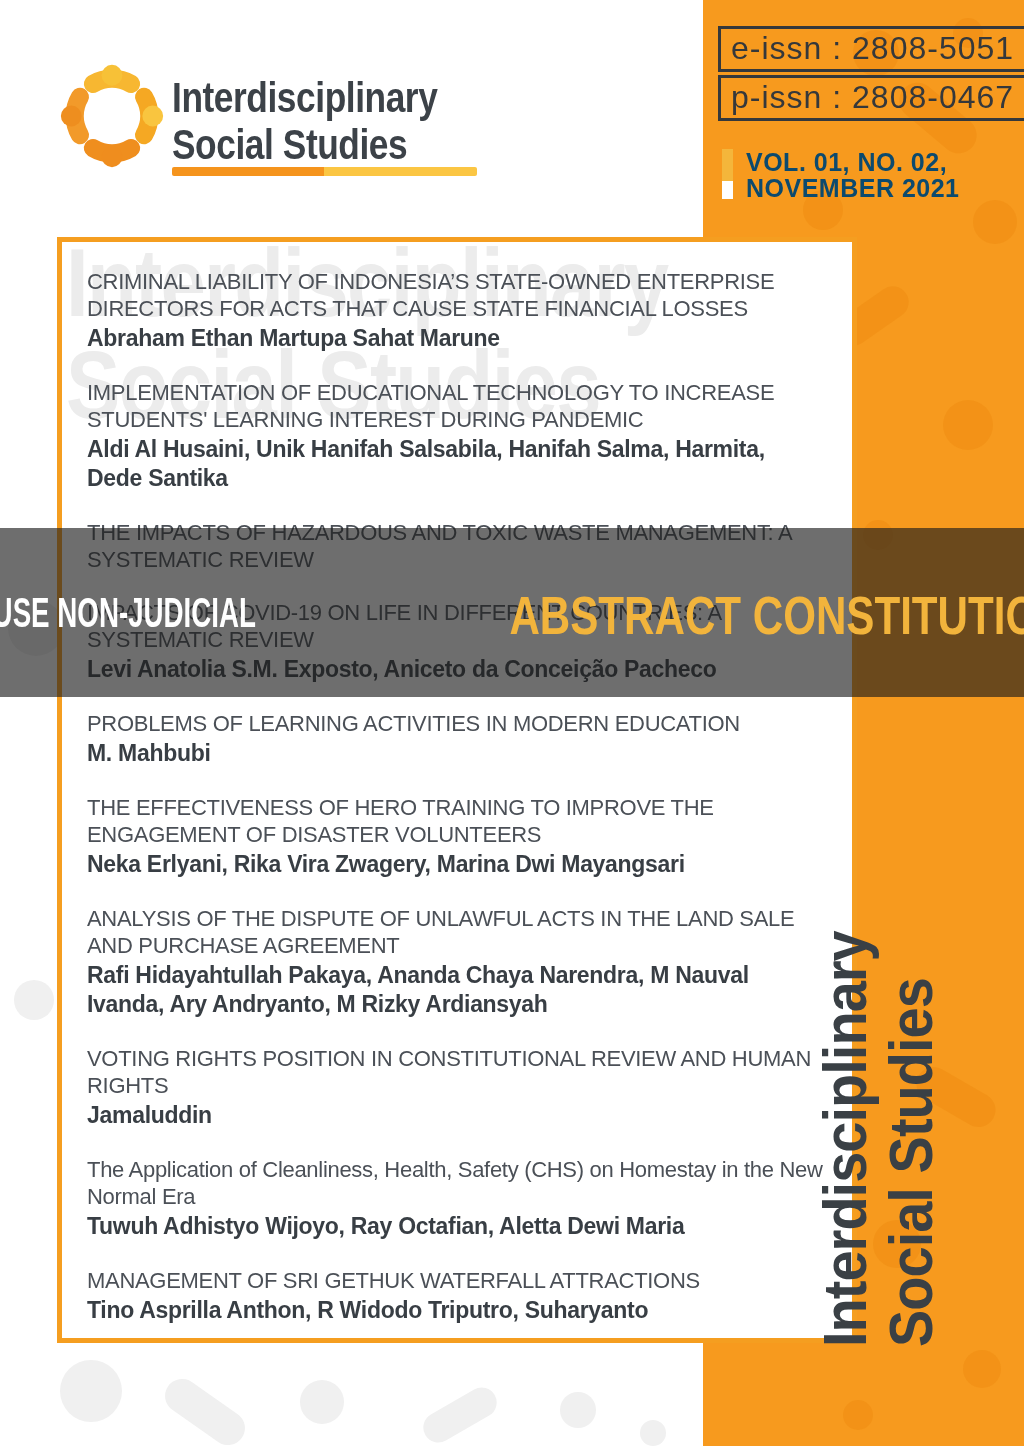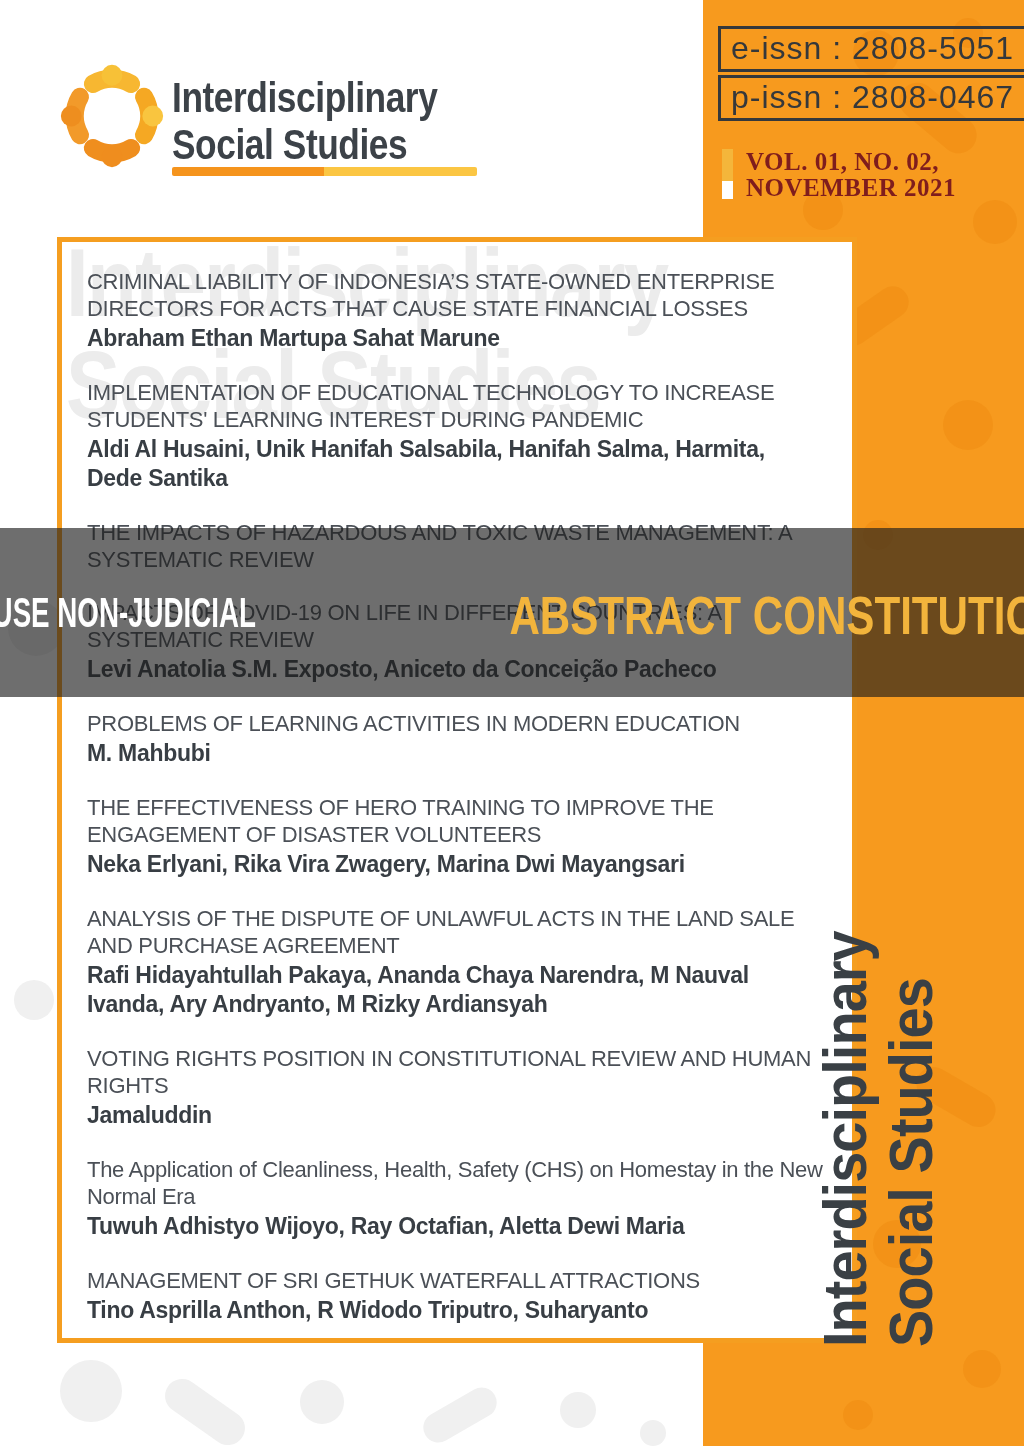--- a/index.html
+++ b/index.html
@@ -24,21 +24,21 @@
   .brand-underline { position:absolute; left:172px; top:167px; width:305px; height:9px; z-index:4; border-radius:2px;
            background:linear-gradient(90deg,#f5941d 0 50%,#fbc643 50% 100%); }
 
   .issn-wrap { position:absolute; left:718px; top:26px; z-index:4; color:#35383b; }
   .issn-box { display:table; border:3px solid #35383b; padding:1px 10px 2px 10px; font-size:32px; letter-spacing:1px; margin-bottom:3px; white-space:nowrap; }
 
   .vol-wrap { position:absolute; left:722px; top:149px; z-index:4; display:flex; }
   .vol-bar { width:11px; height:50px; margin-right:13px; display:flex; flex-direction:column; }
   .vol-bar .seg-gold { flex:0 0 32px; background:#f4b63b; }
   .vol-bar .seg-white{ flex:1; background:#ffffff; }
-  .vol-text { font-weight:700; font-size:25px; line-height:26px; color:#7f1d1d; letter-spacing:.5px; white-space:nowrap;font-family:Liberation Serif, serif; }
+  .vol-text { font-weight:700; font-size:25px; line-height:26px; color:#0c4a6e; letter-spacing:.5px; white-space:nowrap; }
 
   
   .content-box { position:absolute; left:57px; top:237px; width:800px; height:1106px; background:#ffffff;
                  border:5px solid #f59e20; z-index:2; overflow:hidden; }
   .watermark { position:absolute; left:4px; top:-10px; font-weight:700; font-size:96px; line-height:102px;
                letter-spacing:-2px; color:#ececec; white-space:nowrap; transform:scaleX(.85); transform-origin:0 0; }
   .article-list { position:relative; padding:26px 28px 0 25px; display:flex; flex-direction:column; gap:26px; }
   .a-title  { font-size:22px; line-height:27px; color:#4b5057; letter-spacing:-.3px; font-weight:400; }
   .a-authors{ font-size:23px; line-height:29px; color:#383e44; font-weight:700; margin-top:2px; letter-spacing:-.3px; }
 

